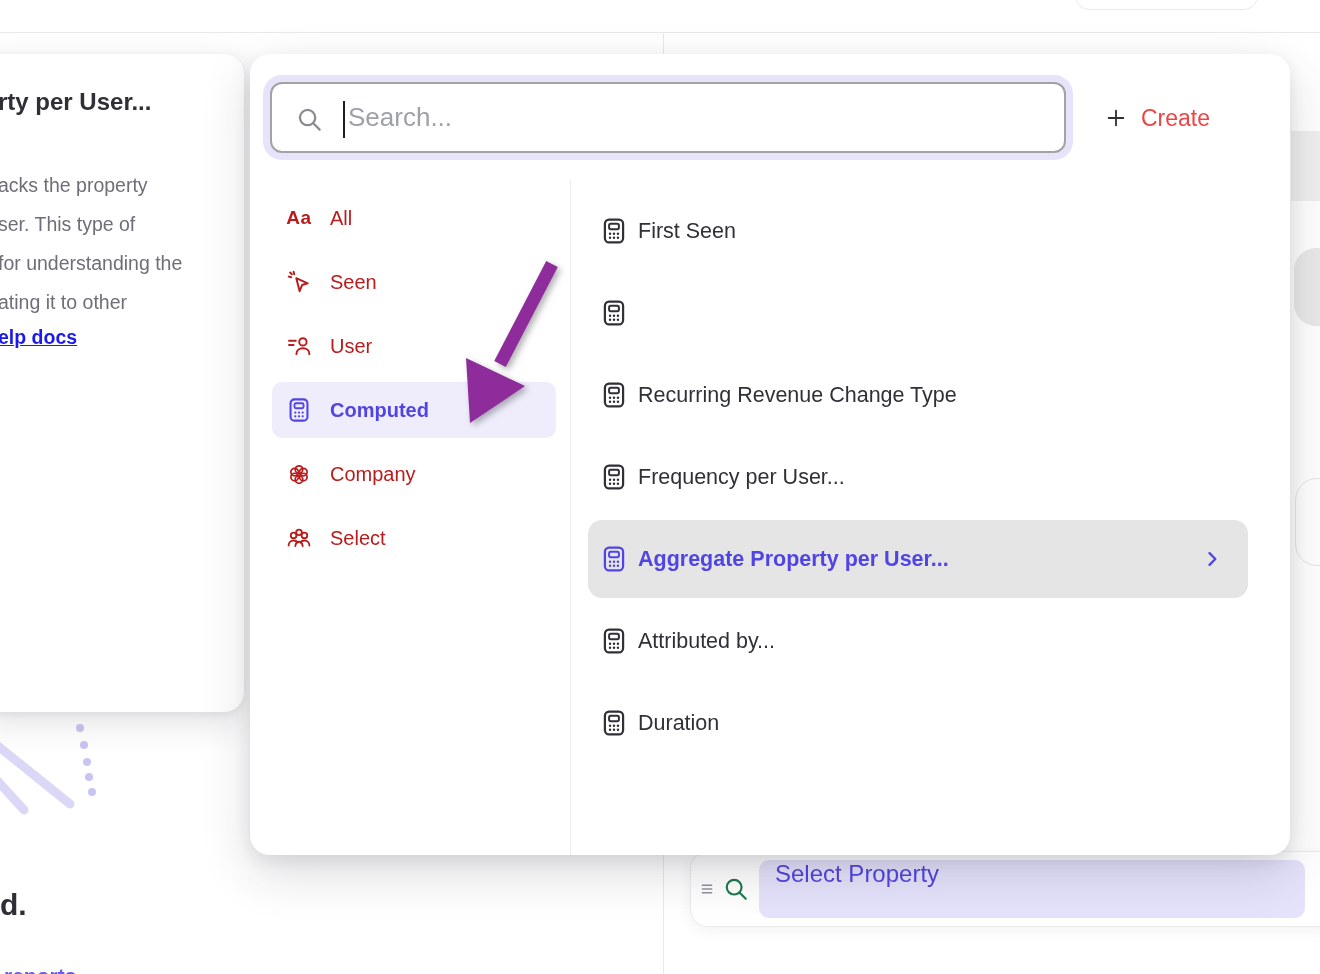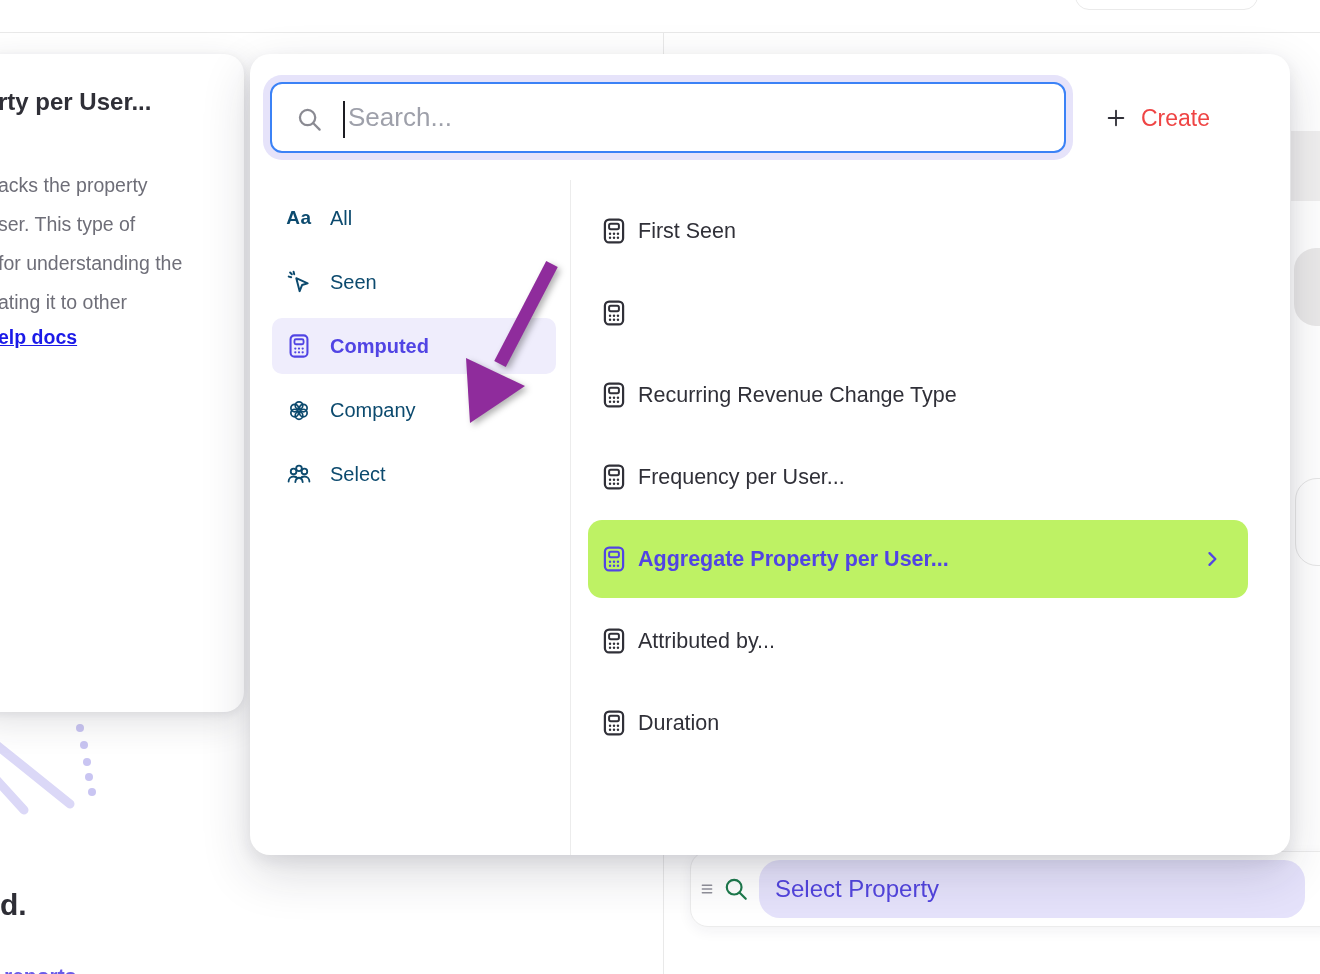--- a/index.html
+++ b/index.html
@@ -36,57 +36,57 @@
   .clipped-sentence-end { left:0; top:888px; font-size:30px; font-weight:700; color:#2e2e36; z-index:1; }
   .clipped-purple-link { left:4px; top:964px; font-size:21px; font-weight:700; color:#6a5be8; z-index:1; }
 
   
   .query-card { left:690px; top:851px; width:650px; height:76px; background:#fff;
     border:1.5px solid #ececec; border-radius:18px; z-index:3;
     box-shadow:0 4px 14px rgba(40,40,60,.06); display:flex; align-items:center; }
   .drag-handle-icon { width:16px; height:16px; color:#90909a; margin-left:8px; flex:0 0 auto; }
   .query-search-icon { width:26px; height:26px; color:#1d7a4c; margin-left:8px; flex:0 0 auto; }
   .select-property-pill { margin-left:10px; width:546px; height:58px; background:#e5e2fb;
-    border-radius:21px; display:flex; align-items:center; cursor:pointer; }
+    border-radius:10px; display:flex; align-items:flex-start; cursor:pointer; }
   .select-property-pill span { margin-left:16px; font-size:24px; font-weight:500; color:#5244de; }
 
   
   .popover { left:250px; top:54px; width:1040px; height:801px; background:#fff; border-radius:20px;
     box-shadow:0 6px 16px rgba(30,30,50,.08), 0 18px 50px rgba(30,30,50,.16); z-index:5; }
   .search-box { position:absolute; left:20px; top:28px; width:796px; height:71px;
-    border:2px solid #3b82f6; border-radius:12px; background:#fff;
+    border:2px solid #a3a3a3; border-radius:12px; background:#fff;
     box-shadow:0 0 0 7px #e6e3fa; }
   .search-box .search-icon { position:absolute; left:24px; top:22px; width:27px; height:27px; color:#8a8a92; }
   .search-caret { position:absolute; left:71px; top:17px; width:2px; height:37px; background:#1c1c22; }
   .search-input { position:absolute; left:76px; top:0; width:700px; height:67px; border:none; outline:none;
     font-family:"Liberation Sans", sans-serif; font-size:26px; color:#32323a; background:transparent; }
   .search-input::placeholder { color:#9ea0aa; opacity:1; }
   .create-button { position:absolute; left:855px; top:44px; height:40px; display:flex; align-items:center;
     gap:14px; cursor:pointer; color:#ef4444; }
   .create-button .plus-icon { width:22px; height:22px; color:#2f2f37; }
   .create-button span { font-size:23px; font-weight:500; }
   .popover-divider { position:absolute; left:320px; top:126px; width:1px; height:675px; background:#ececec; }
 
   
   .category-list { position:absolute; left:22px; top:136px; width:284px; }
   .cat-row { height:56px; margin-bottom:8px; display:flex; align-items:center; gap:18px;
-    padding-left:14px; border-radius:10px; cursor:pointer; color:#0c4a6e; }
+    padding-left:14px; border-radius:10px; cursor:pointer; color:#b91c1c; }
   .cat-row .cat-icon { width:26px; height:26px; flex:0 0 auto; display:flex; align-items:center; justify-content:center; }
   .cat-row .cat-label { font-size:20px; font-weight:500; }
   .cat-row.selected { background:#efedfc; color:#5144e4; }
   .cat-row.selected .cat-label { font-weight:600; }
   .aa-glyph { font-size:19px; font-weight:600; letter-spacing:.5px; }
 
   
   .property-list { position:absolute; left:338px; top:138px; width:660px; }
   .prop-row { height:78px; margin-bottom:4px; display:flex; align-items:center; gap:10px;
     padding-left:12px; border-radius:14px; cursor:pointer; color:#303038; }
   .prop-row .prop-icon { width:28px; height:28px; flex:0 0 auto; }
   .prop-row .prop-label { font-size:21.5px; font-weight:500; }
-  .prop-row.selected { background:#bef264; color:#5144e4; }
+  .prop-row.selected { background:#e5e5e5; color:#5144e4; }
   .prop-row.selected .prop-label { font-weight:600; }
   .prop-row .chevron-right { width:20px; height:20px; margin-left:auto; margin-right:26px; color:#5144e4; }
 
   
   .arrow-annotation { left:440px; top:238px; width:150px; height:205px; z-index:10; pointer-events:none;
     filter:drop-shadow(3px 3px 3px rgba(0,0,0,.30)); }
 
   svg.icon { display:block; width:100%; height:100%; }
 </style>
 </head>
@@ -245,20 +245,28 @@
       <span class="cat-label">All</span>
     </div>
     <div class="cat-row">
       <span class="cat-icon">
           <svg class="icon">
             <use href="#icon-event"></use>
           </svg>
         </span>
       <span class="cat-label">Seen</span>
     </div>
+    <div class="cat-row">
+      <span class="cat-icon">
+          <svg class="icon">
+            <use href="#icon-user"></use>
+          </svg>
+        </span>
+      <span class="cat-label">User</span>
+    </div>
     <div class="cat-row selected">
       <span class="cat-icon">
           <svg class="icon">
             <use href="#icon-calc"></use>
           </svg>
         </span>
       <span class="cat-label">Computed</span>
     </div>
     <div class="cat-row">
       <span class="cat-icon">

